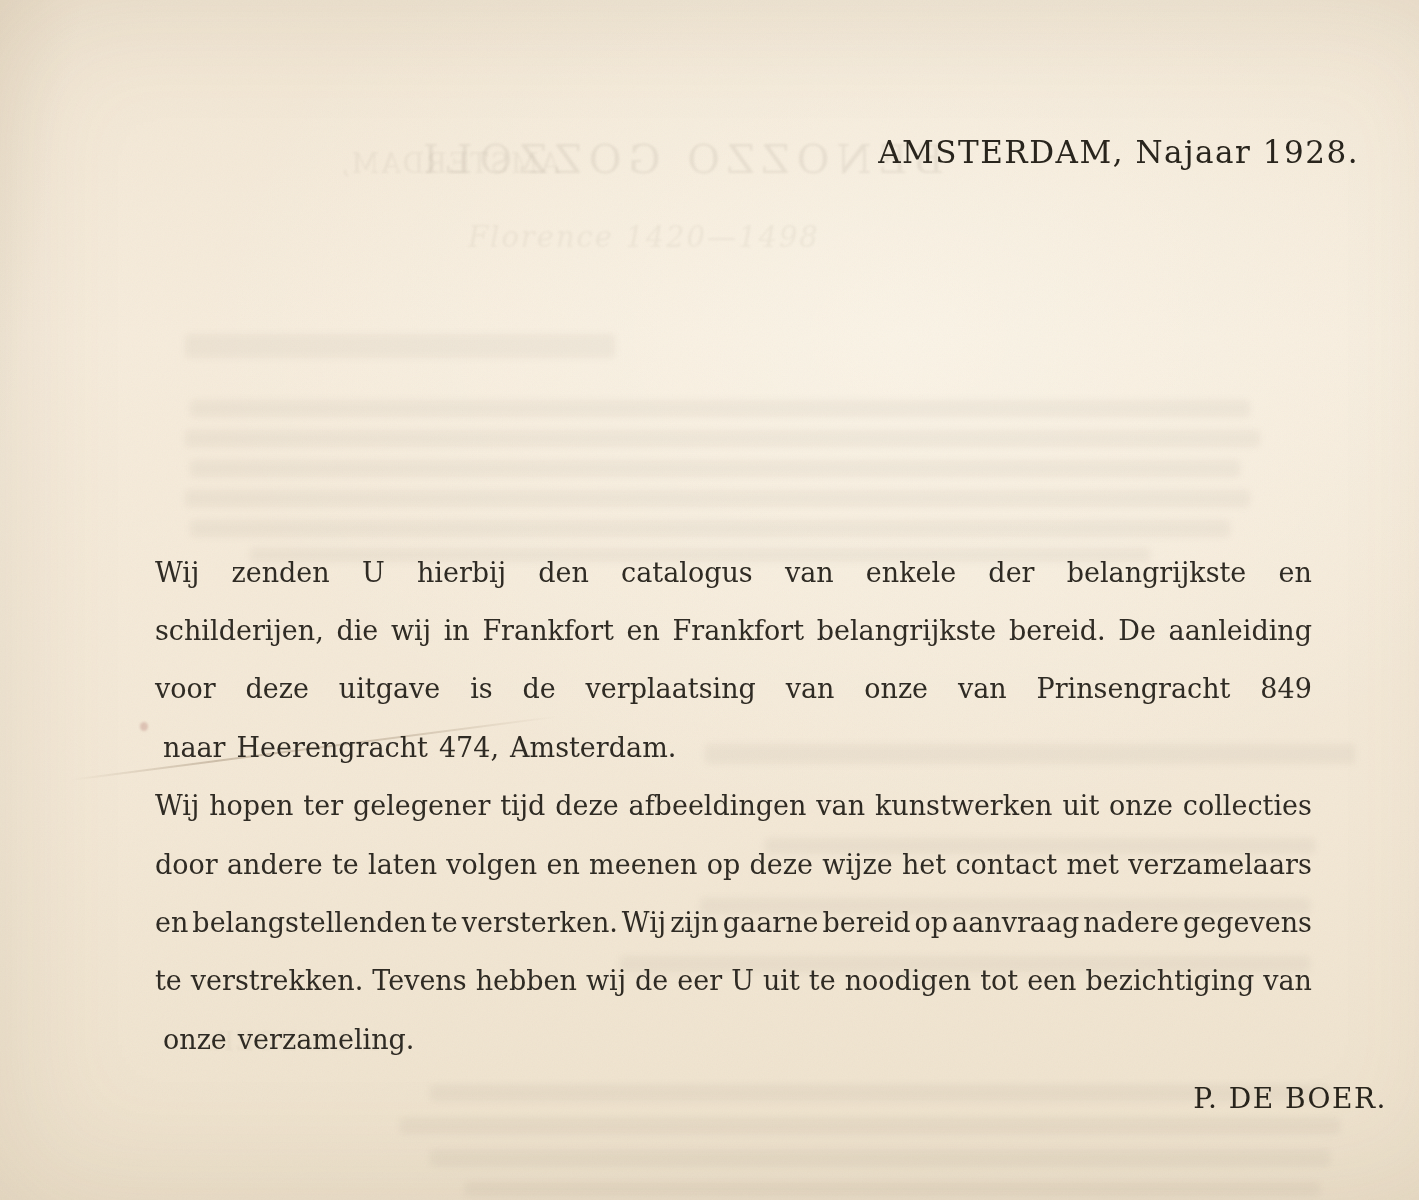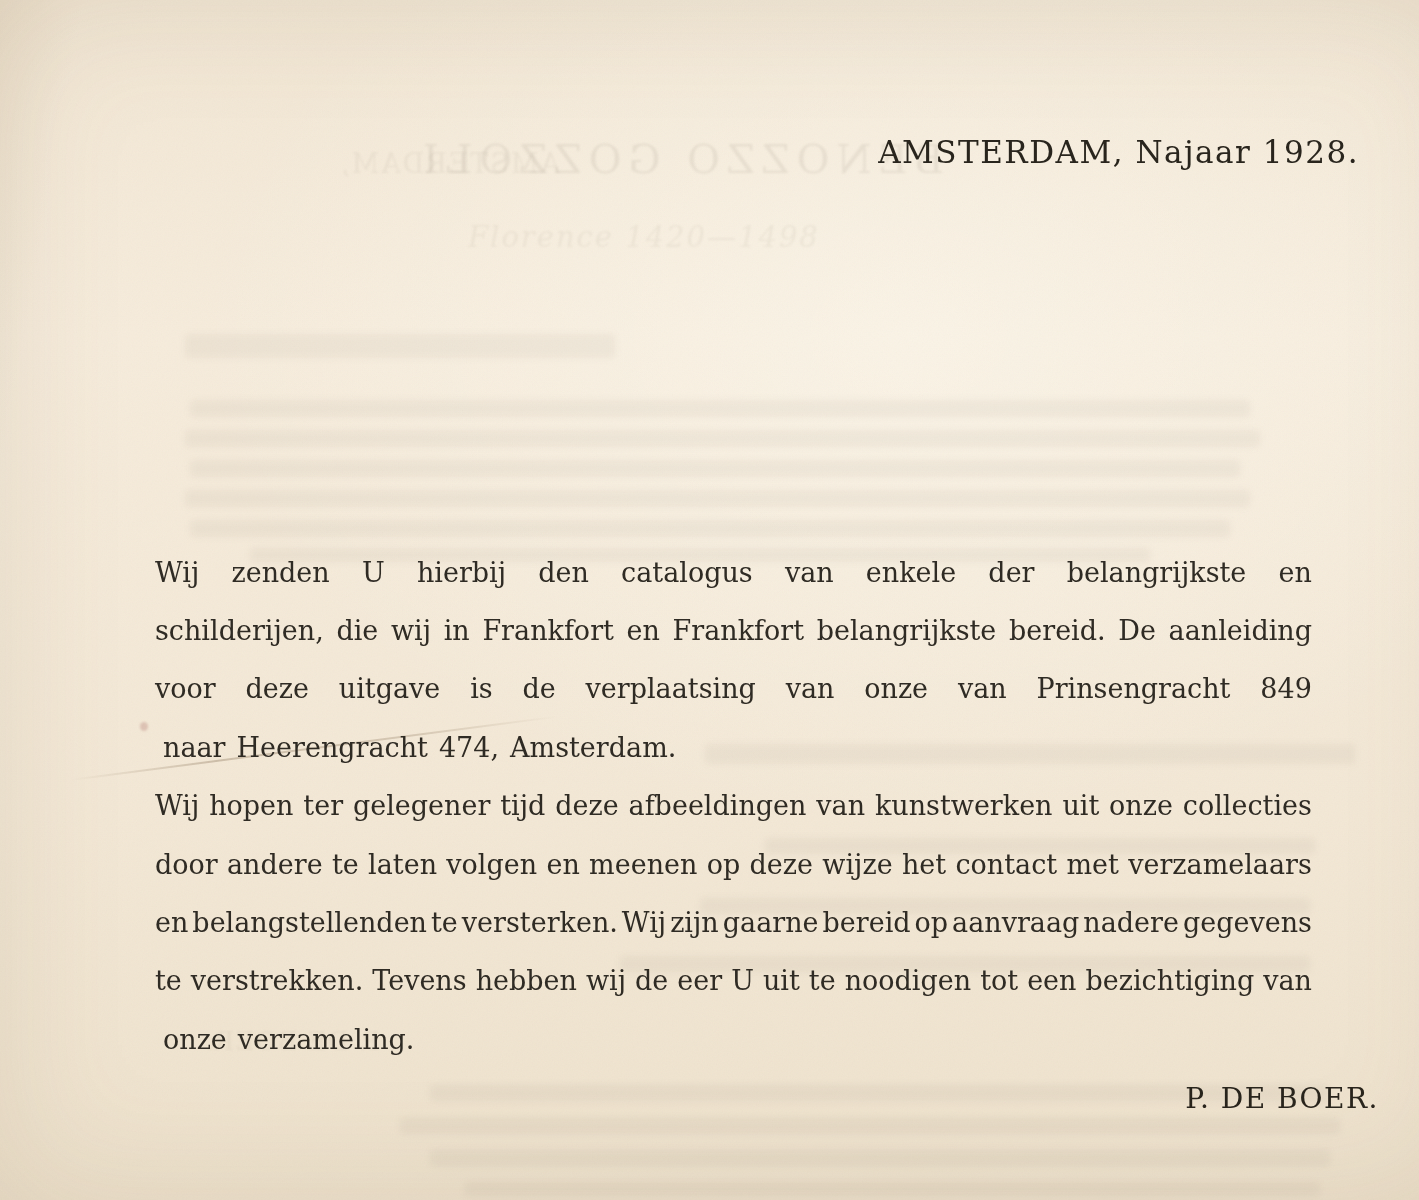--- a/index.html
+++ b/index.html
@@ -31,21 +31,21 @@
   .body-text{
     position:absolute;top:543px;left:155px;width:1157px;
     font-size:27px;color:#2f2b24;
   }
   .jline{
     display:flex;justify-content:space-between;align-items:center;
     height:58.4px;white-space:nowrap;
   }
   .jline.last{justify-content:flex-start;gap:11px;margin-left:8px;}
   .signature{
-    position:absolute;top:1082px;right:87px;
+    position:absolute;top:1082px;right:79px;
     font-size:28px;letter-spacing:1.5px;color:#29251d;white-space:nowrap;
   }
 
   
   .ghost{position:absolute;color:#8e8374;pointer-events:none;}
   .flip{transform:scaleX(-1);}
   .g-title{
     left:380px;top:136px;width:600px;text-align:center;
     font-size:40px;letter-spacing:7px;opacity:.13;filter:blur(1px);
     white-space:nowrap;

